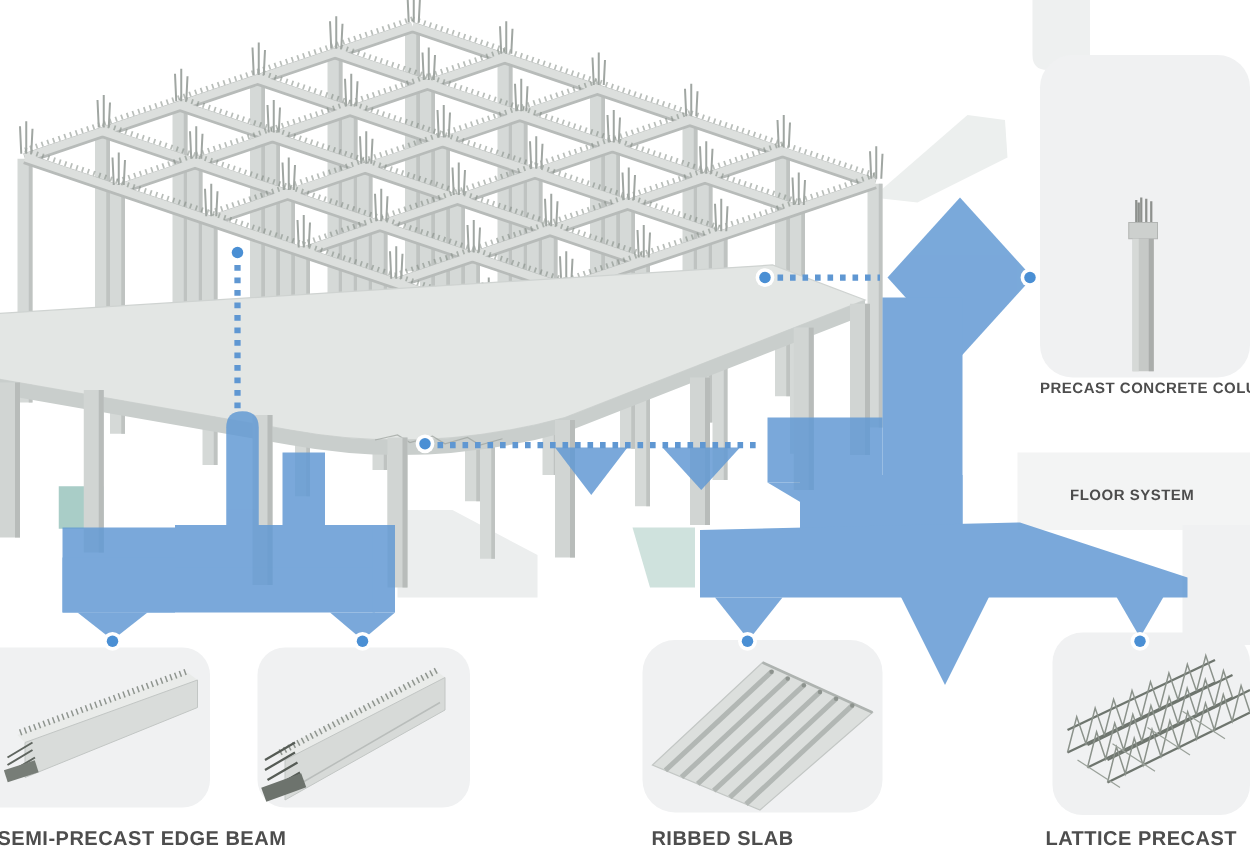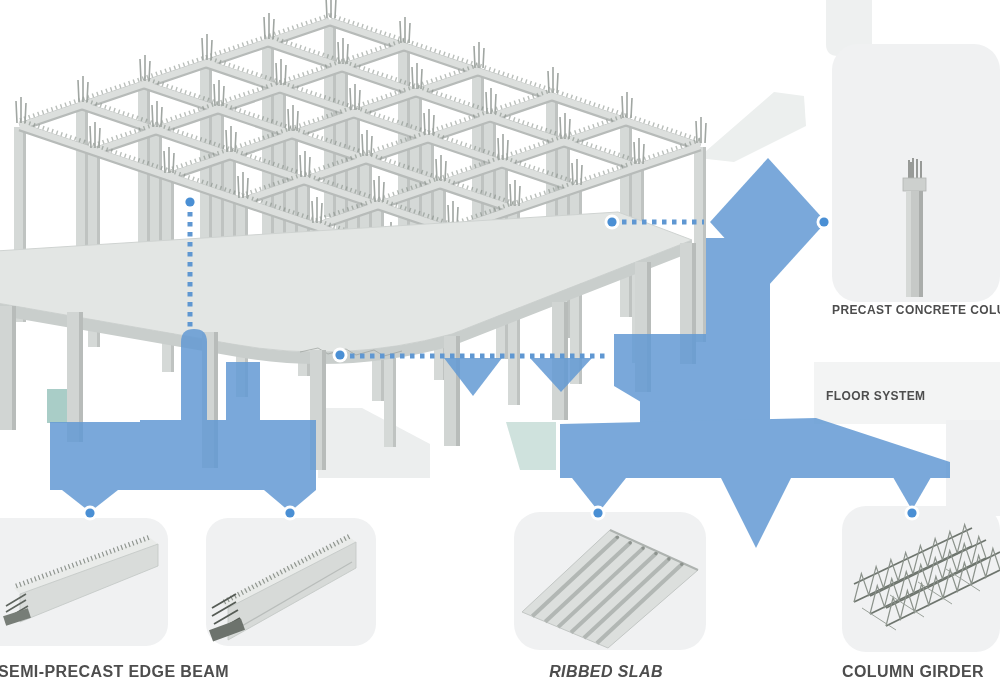--- a/index.html
+++ b/index.html
@@ -333,19 +333,19 @@
   <g>
     <path d="M909,184 V160 M913,184 V158 M917,184 V159 M921,184 V161 M911,184 V162" stroke="#8e918e" stroke-width="1.8" fill="none"></path>
     <rect x="903" y="178" width="23" height="13" fill="#cdd0ce" stroke="#b2b5b3" stroke-width="0.8"></rect>
     <rect x="906" y="191" width="17" height="106" fill="#c6c9c7"></rect>
     <rect x="906" y="191" width="5" height="106" fill="#d6d9d7"></rect>
     <rect x="919" y="191" width="4" height="106" fill="#aaadab"></rect>
   </g>
 </svg>
 
 <div class="lbl small" style="left:832px;top:303px;width:168px;">PRECAST CONCRETE COLUMN</div>
-<div class="lbl small" style="left:826px;top:389px;width:96px;">FLOOR SYSTEM</div>
+<div class="lbl small" style="left:856px;top:389px;width:96px;">FLOOR SYSTEM</div>
 
 <div class="lbl bottom" style="left:-2px;width:194px;">SEMI-PRECAST EDGE BEAM</div>
-<div class="lbl bottom" style="left:516px;width:180px;font-style:italic;">RIBBED SLAB</div>
-<div class="lbl bottom" style="left:830px;width:166px;">COLUMN GIRDER</div>
+<div class="lbl bottom" style="left:488px;width:180px;">RIBBED SLAB</div>
+<div class="lbl bottom" style="left:830px;width:166px;">LATTICE PRECAST</div>
 
 </div>
 
 </body></html>

